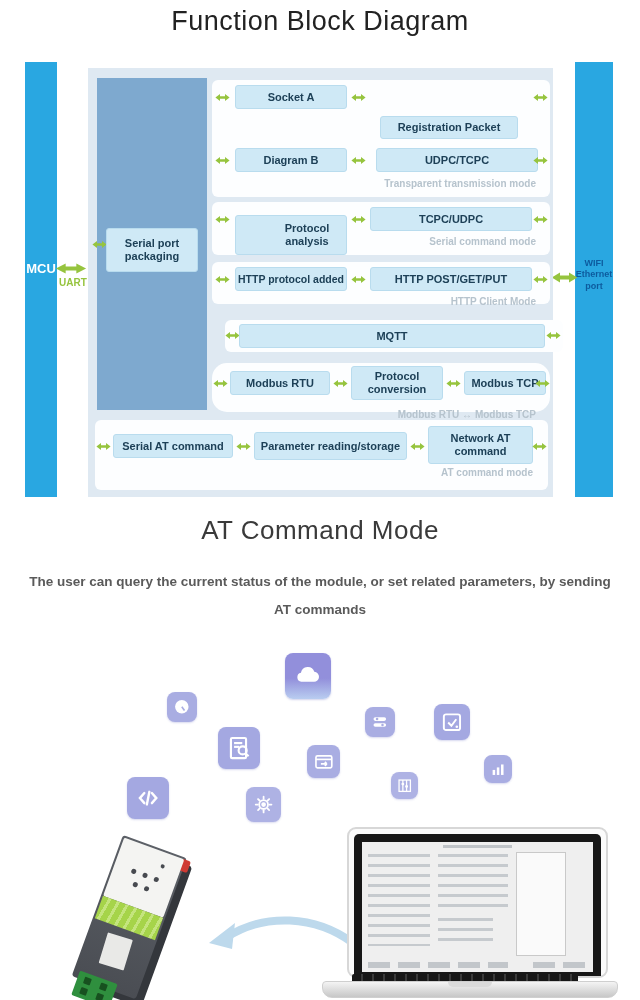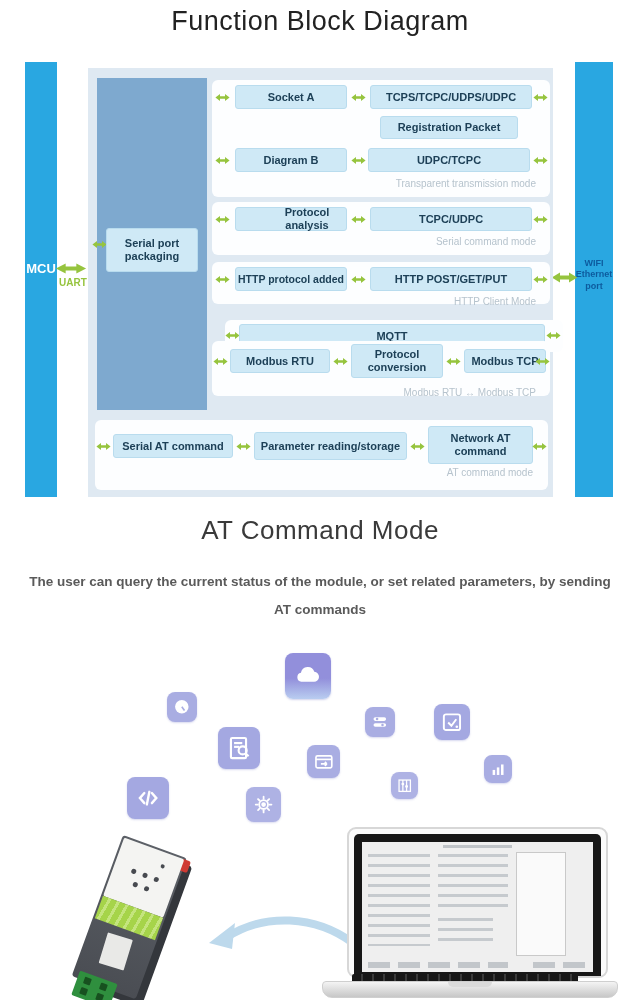--- a/index.html
+++ b/index.html
@@ -11,21 +11,21 @@
   .desc{position:absolute;left:10px;top:568px;width:620px;text-align:center;font-size:13.5px;color:#5a5a5a;line-height:2.1;font-weight:bold;}
 
   
   .vbar{position:absolute;background:#29a7e1;}
   .vbar-label{position:absolute;width:100%;text-align:center;color:#fff;font-weight:bold;font-size:13px;}
   .port-label{position:absolute;width:100%;text-align:center;color:#0d5b9e;font-weight:bold;font-size:9px;line-height:1.25;}
   .panel{position:absolute;left:88px;top:68px;width:465px;height:429px;background:#dfe9f2;}
   .steel{position:absolute;left:9px;top:10px;width:110px;height:332px;background:#7ea9cf;}
   .grp{position:absolute;background:#fdfeff;border-radius:6px;}
   .cell{position:absolute;background:#cfe9f6;border:1px solid #b9dcee;border-radius:3px;color:#1d4057;font-weight:bold;font-size:11px;display:flex;align-items:center;justify-content:center;text-align:center;line-height:1.15;box-sizing:border-box;}
-  .caption{position:absolute;color:#b6c3cd;font-size:10px;font-weight:normal;white-space:nowrap;}
+  .caption{position:absolute;color:#b6c3cd;font-size:10px;font-weight:bold;white-space:nowrap;}
   .arr{position:absolute;width:15px;height:9px;}
   .arr svg,.arrbig svg{width:100%;height:100%;display:block;}
   .arrbig{position:absolute;}
   .uart{position:absolute;color:#96c43e;font-weight:bold;font-size:10px;}
 
   
   .tile{position:absolute;border-radius:8px;background:#9b9fde;display:flex;align-items:center;justify-content:center;box-shadow:0 1px 2px rgba(120,125,200,.35);}
   .tile svg{width:72%;height:72%;display:block;}
 
   
@@ -103,57 +103,56 @@
             <svg viewBox="0 0 18 9" preserveAspectRatio="none">
               <path d="M0.5 4.5 L6 1 L6 3.2 L12 3.2 L12 1 L17.5 4.5 L12 8 L12 5.8 L6 5.8 L6 8 Z" fill="#96c43e"></path>
             </svg>
           </div>
         <div class="cell" style="left:23px;top:5px;width:112px;height:24px;">Socket A</div>
         <div class="arr" style="left:139px;top:13px;">
             <svg viewBox="0 0 18 9" preserveAspectRatio="none">
               <path d="M0.5 4.5 L6 1 L6 3.2 L12 3.2 L12 1 L17.5 4.5 L12 8 L12 5.8 L6 5.8 L6 8 Z" fill="#96c43e"></path>
             </svg>
           </div>
-        <div class="cell" style="left:158px;top:5px;width:162px;height:24px;">TCPS/TCPC/UDPS/UDPC</div>
         <div class="arr" style="right:2px;top:13px;">
             <svg viewBox="0 0 18 9" preserveAspectRatio="none">
               <path d="M0.5 4.5 L6 1 L6 3.2 L12 3.2 L12 1 L17.5 4.5 L12 8 L12 5.8 L6 5.8 L6 8 Z" fill="#96c43e"></path>
             </svg>
           </div>
 
         <div class="cell" style="left:168px;top:36px;width:138px;height:23px;">Registration Packet</div>
 
         <div class="arr" style="left:3px;top:76px;">
             <svg viewBox="0 0 18 9" preserveAspectRatio="none">
               <path d="M0.5 4.5 L6 1 L6 3.2 L12 3.2 L12 1 L17.5 4.5 L12 8 L12 5.8 L6 5.8 L6 8 Z" fill="#96c43e"></path>
             </svg>
           </div>
         <div class="cell" style="left:23px;top:68px;width:112px;height:24px;">Diagram B</div>
         <div class="arr" style="left:139px;top:76px;">
             <svg viewBox="0 0 18 9" preserveAspectRatio="none">
               <path d="M0.5 4.5 L6 1 L6 3.2 L12 3.2 L12 1 L17.5 4.5 L12 8 L12 5.8 L6 5.8 L6 8 Z" fill="#96c43e"></path>
             </svg>
           </div>
-        <div class="cell" style="left:156px;top:68px;width:162px;height:24px;">UDPC/TCPC</div>
+        <div class="cell" style="left:164px;top:68px;width:162px;height:24px;">UDPC/TCPC</div>
         <div class="arr" style="right:2px;top:76px;">
             <svg viewBox="0 0 18 9" preserveAspectRatio="none">
               <path d="M0.5 4.5 L6 1 L6 3.2 L12 3.2 L12 1 L17.5 4.5 L12 8 L12 5.8 L6 5.8 L6 8 Z" fill="#96c43e"></path>
             </svg>
           </div>
 
         <div class="caption" style="right:14px;top:98px;">Transparent transmission mode</div>
       </div>
 
       <div class="grp" style="left:124px;top:134px;width:338px;height:53px;">
         <div class="arr" style="left:3px;top:13px;">
             <svg viewBox="0 0 18 9" preserveAspectRatio="none">
               <path d="M0.5 4.5 L6 1 L6 3.2 L12 3.2 L12 1 L17.5 4.5 L12 8 L12 5.8 L6 5.8 L6 8 Z" fill="#96c43e"></path>
             </svg>
           </div>
-        <div class="cell" style="left:23px;top:5px;width:112px;height:24px;padding-left:32px;">Protocol analysis</div>
+        <div class="cell" style="left:23px;top:13px;width:112px;height:40px;padding-left:32px;">Protocol analysis</div>
         <div class="arr" style="left:139px;top:13px;">
             <svg viewBox="0 0 18 9" preserveAspectRatio="none">
               <path d="M0.5 4.5 L6 1 L6 3.2 L12 3.2 L12 1 L17.5 4.5 L12 8 L12 5.8 L6 5.8 L6 8 Z" fill="#96c43e"></path>
             </svg>
           </div>
         <div class="cell" style="left:158px;top:5px;width:162px;height:24px;">TCPC/UDPC</div>
         <div class="arr" style="right:2px;top:13px;">
             <svg viewBox="0 0 18 9" preserveAspectRatio="none">
               <path d="M0.5 4.5 L6 1 L6 3.2 L12 3.2 L12 1 L17.5 4.5 L12 8 L12 5.8 L6 5.8 L6 8 Z" fill="#96c43e"></path>
             </svg>
@@ -189,21 +188,21 @@
             </svg>
           </div>
         <div class="cell" style="left:14px;top:4px;width:306px;height:24px;">MQTT</div>
         <div class="arr" style="right:2px;top:11px;">
             <svg viewBox="0 0 18 9" preserveAspectRatio="none">
               <path d="M0.5 4.5 L6 1 L6 3.2 L12 3.2 L12 1 L17.5 4.5 L12 8 L12 5.8 L6 5.8 L6 8 Z" fill="#96c43e"></path>
             </svg>
           </div>
       </div>
 
-      <div class="grp" style="left:124px;top:273px;width:338px;height:55px;">
+      <div class="grp" style="left:124px;top:295px;width:338px;height:49px;border-radius:15px;">
         <div class="arr" style="left:1px;top:16px;">
             <svg viewBox="0 0 18 9" preserveAspectRatio="none">
               <path d="M0.5 4.5 L6 1 L6 3.2 L12 3.2 L12 1 L17.5 4.5 L12 8 L12 5.8 L6 5.8 L6 8 Z" fill="#96c43e"></path>
             </svg>
           </div>
         <div class="cell" style="left:18px;top:8px;width:100px;height:24px;">Modbus RTU</div>
         <div class="arr" style="left:121px;top:16px;">
             <svg viewBox="0 0 18 9" preserveAspectRatio="none">
               <path d="M0.5 4.5 L6 1 L6 3.2 L12 3.2 L12 1 L17.5 4.5 L12 8 L12 5.8 L6 5.8 L6 8 Z" fill="#96c43e"></path>
             </svg>

